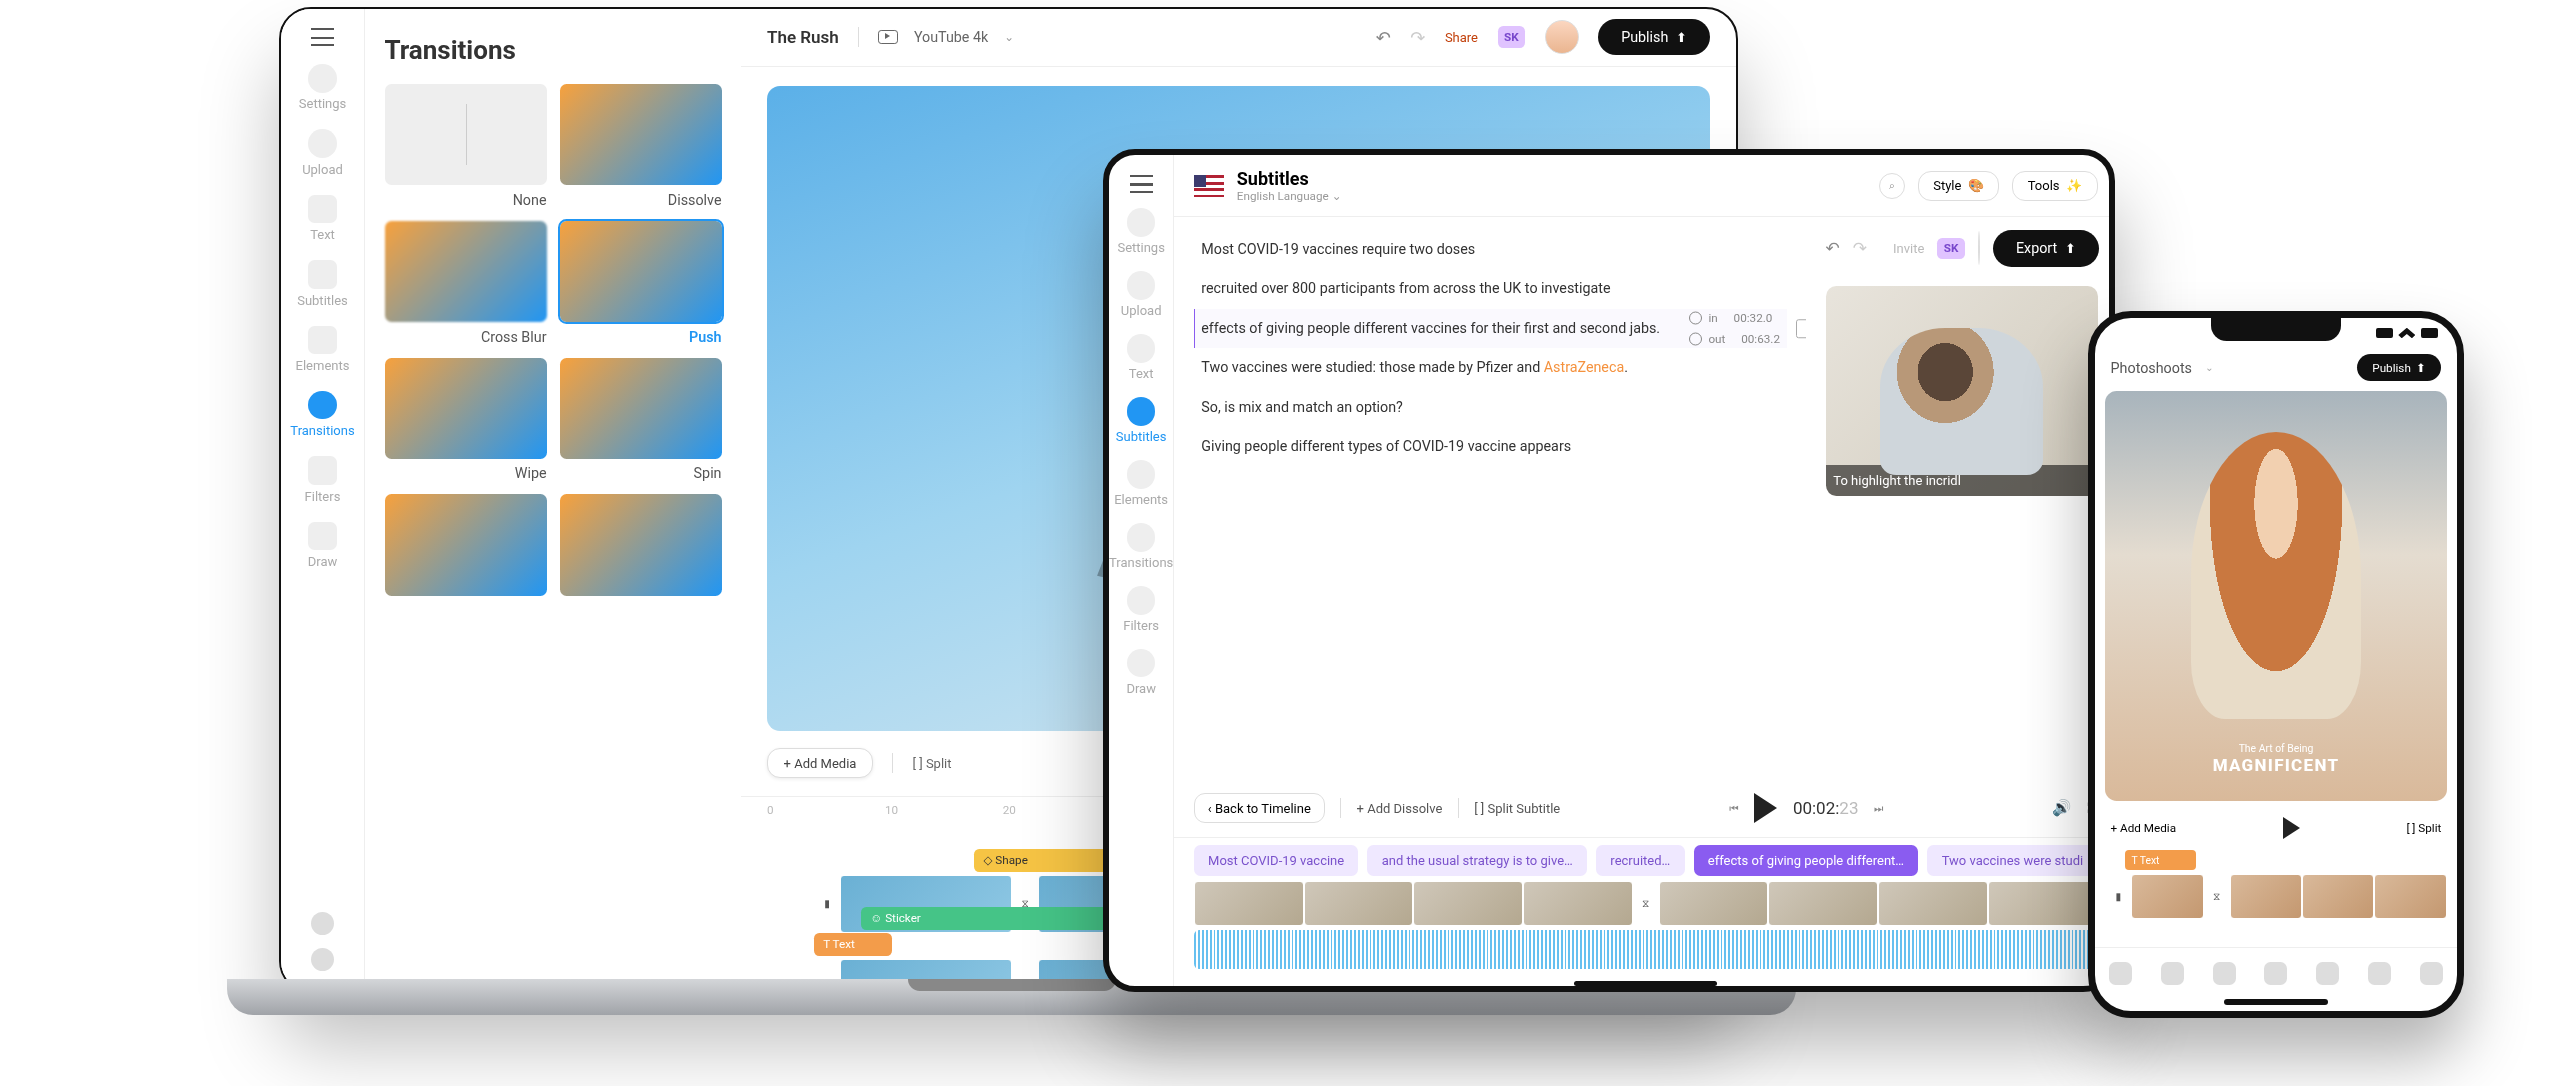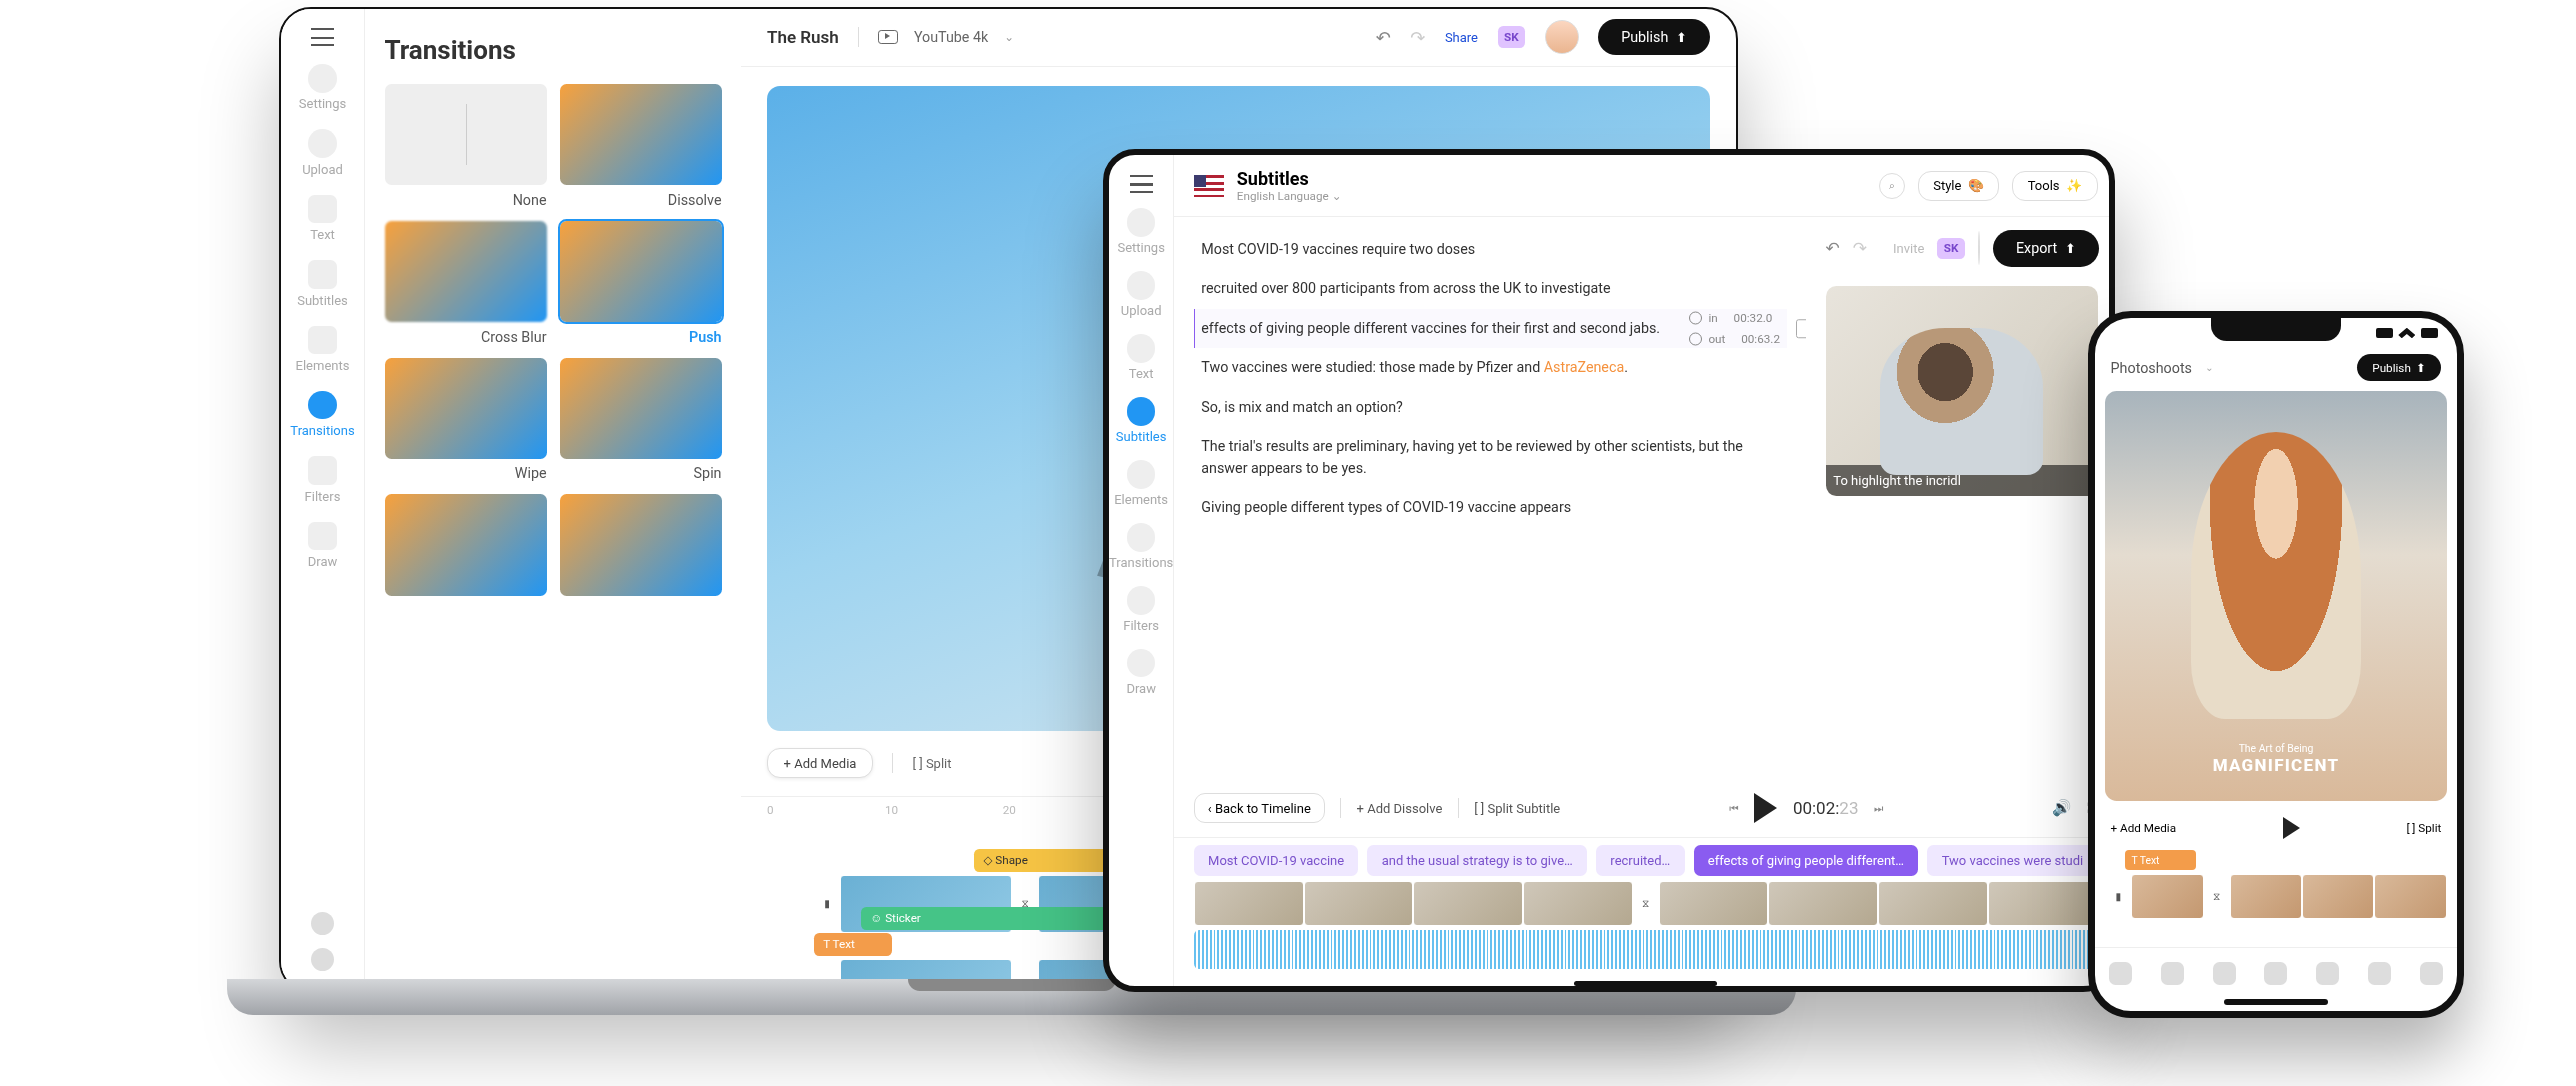--- a/index.html
+++ b/index.html
@@ -32,21 +32,21 @@
 .trans-card.selected .trans-label { color: #2196f3; font-weight: 600; }
 
 .main { flex: 1; display: flex; flex-direction: column; }
 .topbar { height: 58px; display: flex; align-items: center; padding: 0 26px; gap: 19.5px; border-bottom: 0.6px solid #eee; }
 .proj-title { font-size: 17px; font-weight: 600; color: #333; }
 .yt-preset { display: flex; align-items: center; gap: 16px; font-size: 14.3px; color: #666; }
 .yt-icon { width: 19.5px; height: 14.3px; border: 1.3px solid #666; border-radius: 3.2px; position: relative; }
 .yt-icon::after { content: ""; position: absolute; left: 5.8px; top: 2.6px; border-left: 5.2px solid #666; border-top: 3.2px solid transparent; border-bottom: 3.2px solid transparent; }
 .chev { font-size: 11.7px; color: #999; }
 .spacer { flex: 1; }
-.share { font-size: 13px; color: #1d4ed8; }
+.share { font-size: 13px; color: #c2410c; }
 .badge-sk { background: #e0c3ff; color: #7847cc; padding: 3.9px 6.5px; border-radius: 5.2px; font-size: 11.7px; font-weight: 700; }
 .avatar { width: 34px; height: 34px; border-radius: 50%; background: linear-gradient(#fbd6c0,#eab590); border: 1.3px solid #ddd; }
 .publish { background: #111; color: #fff; padding: 10.4px 23px; border-radius: 26px; font-size: 14.3px; display: flex; align-items: center; gap: 7.8px; }
 .publish::after { content: "⬆"; font-size: 13px; }
 
 .preview-area { flex: 1; padding: 19.5px 26px 0; }
 .preview { width: 100%; height: 100%; border-radius: 13px; background: linear-gradient(160deg,#5bb0e8 0%,#9fd4f0 50%,#d9e8f0 100%); position: relative; overflow: hidden; }
 .preview::after { content: ""; position: absolute; right: 15%; bottom: 10%; width: 50%; height: 70%; background: linear-gradient(45deg,#2b3a42,#516670); clip-path: polygon(30% 0,100% 40%,80% 100%,0 80%); opacity: .4; }
 
 .controls { height: 65px; display: flex; align-items: center; padding: 0 26px; gap: 19.5px; }
@@ -366,21 +366,20 @@
         <div class="sub-line active">
           <span>effects of giving people different vaccines for their first and second jabs.</span>
           <div class="time-io">
             <div><span class="io-icon"></span><span>in</span> &nbsp; <span>00:32.0</span></div>
             <div><span class="io-icon"></span><span>out</span> &nbsp; <span>00:63.2</span></div>
           </div>
           <div style="position:absolute;right:-26px;top:50%;transform:translateY(-50%)" class="trash"></div>
         </div>
         <div class="sub-line"><span>Two vaccines were studied: those made by Pfizer and </span><span class="link-orange">AstraZeneca</span>.</div>
         <div class="sub-line">So, is mix and match an option?</div>
-        <div class="sub-line">The trial's results are preliminary, having yet to be reviewed by other scientists, but the answer appears to be yes.</div>
         <div class="sub-line">Giving people different types of COVID-19 vaccine appears</div>
       </div>
       <div class="t-preview">
         <div style="display:flex;align-items:center;gap:13px;margin:-104px 0 19.5px">
           <div style="color:#888;font-size:17px">↶</div>
           <div style="color:#ccc;font-size:17px">↷</div>
           <div class="spacer"></div>
           <div style="color:#bbb;font-size:13px">Invite</div>
           <div class="badge-sk">SK</div>
           <div class="avatar"></div>

